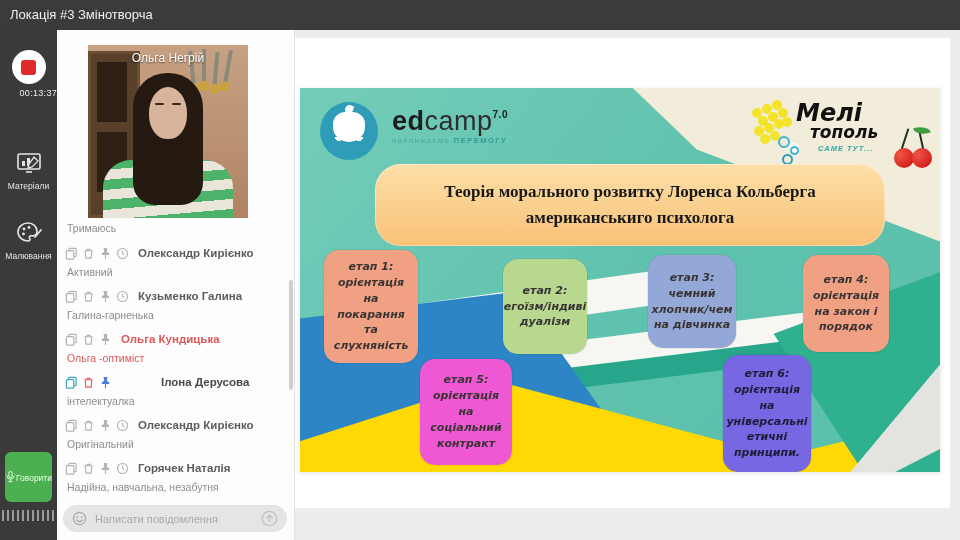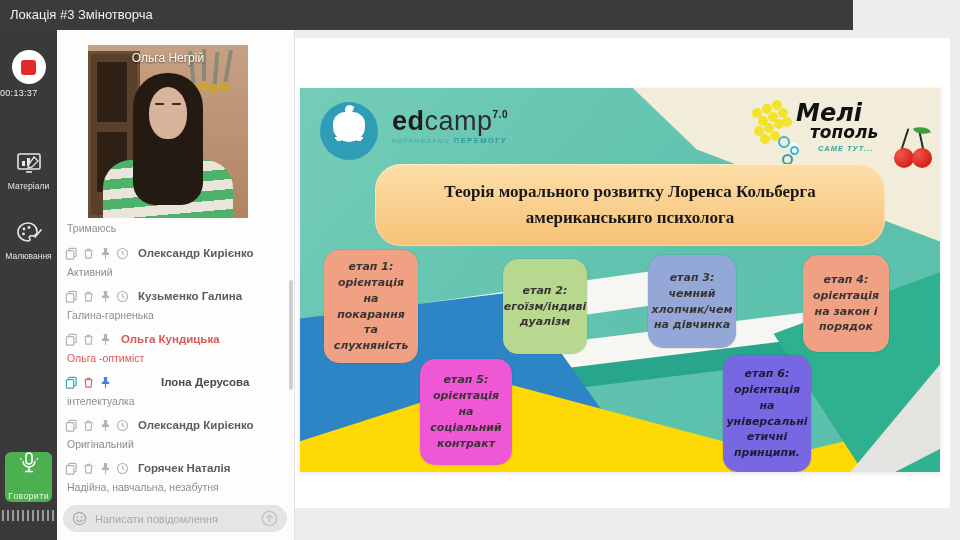--- a/index.html
+++ b/index.html
@@ -1,32 +1,32 @@
 <!DOCTYPE html>
 <html><head>
 <meta charset="utf-8">
 <style>
   html,body{margin:0;padding:0;}
   body{width:960px;height:540px;overflow:hidden;font-family:"Liberation Sans",sans-serif;background:#ededed;position:relative;}
 
   
-  #topbar{position:absolute;left:0;top:0;width:853px;height:30px;background:#3b3b3b;color:#f1f1f1;
+  #topbar{position:absolute;left:0;top:0;width:960px;height:30px;background:#3b3b3b;color:#f1f1f1;
           font-size:13px;line-height:30px;padding-left:10px;box-sizing:border-box;z-index:30;}
 
   
   #sidebar{position:absolute;left:0;top:30px;width:57px;height:510px;background:#3a3a3a;z-index:25;}
-  .rec-wrap{position:absolute;left:0;top:20px;width:57px;text-align:left;}
+  .rec-wrap{position:absolute;left:0;top:20px;width:57px;text-align:right;}
   .rec-circle{width:34px;height:34px;border-radius:50%;background:#fff;margin:0 auto;display:flex;align-items:center;justify-content:center;cursor:pointer;}
   .rec-square{width:15px;height:15px;border-radius:3px;background:#e02b2b;}
   .rec-time{color:#eee;font-size:9px;margin-top:4px;letter-spacing:.3px;}
   .side-item{position:absolute;left:0;width:57px;text-align:center;color:#e6e6e6;cursor:pointer;}
   .side-item .lbl{font-size:8.5px;margin-top:3px;}
   .side-item svg{display:block;margin:0 auto;}
   #btn-speak{position:absolute;left:5px;top:422px;width:47px;height:50px;background:#4caf50;border-radius:6px;
-             display:flex;flex-direction:column;align-items:center;justify-content:space-between;color:#eaffea;cursor:pointer;font-family:Liberation Mono, monospace;}
+             display:flex;flex-direction:row;align-items:center;justify-content:center;color:#eaffea;cursor:pointer;}
   #btn-speak .lbl{font-size:8.5px;margin-top:2px;}
   #meter{position:absolute;left:2px;top:480px;width:53px;height:11px;
          background:repeating-linear-gradient(90deg,#9a9a9a 0 2px,transparent 2px 5px);}
 
   
   #panel{position:absolute;left:57px;top:30px;width:238px;height:510px;background:#fdfdfd;border-right:1px solid #e2e2e2;box-sizing:border-box;z-index:20;}
   #video-tile{position:absolute;left:31px;top:15px;width:160px;height:173px;overflow:hidden;background:#b98f72;}
   .v-wall{position:absolute;inset:0;background:linear-gradient(180deg,#c7a183 0%,#b08463 100%);}
   .v-door{position:absolute;left:0;top:6px;width:52px;height:167px;background:#58402b;border:3px solid #6b4e33;box-sizing:border-box;}
   .v-door .pane{position:absolute;left:6px;width:30px;height:60px;background:#33241731;background:#2e2014;}

